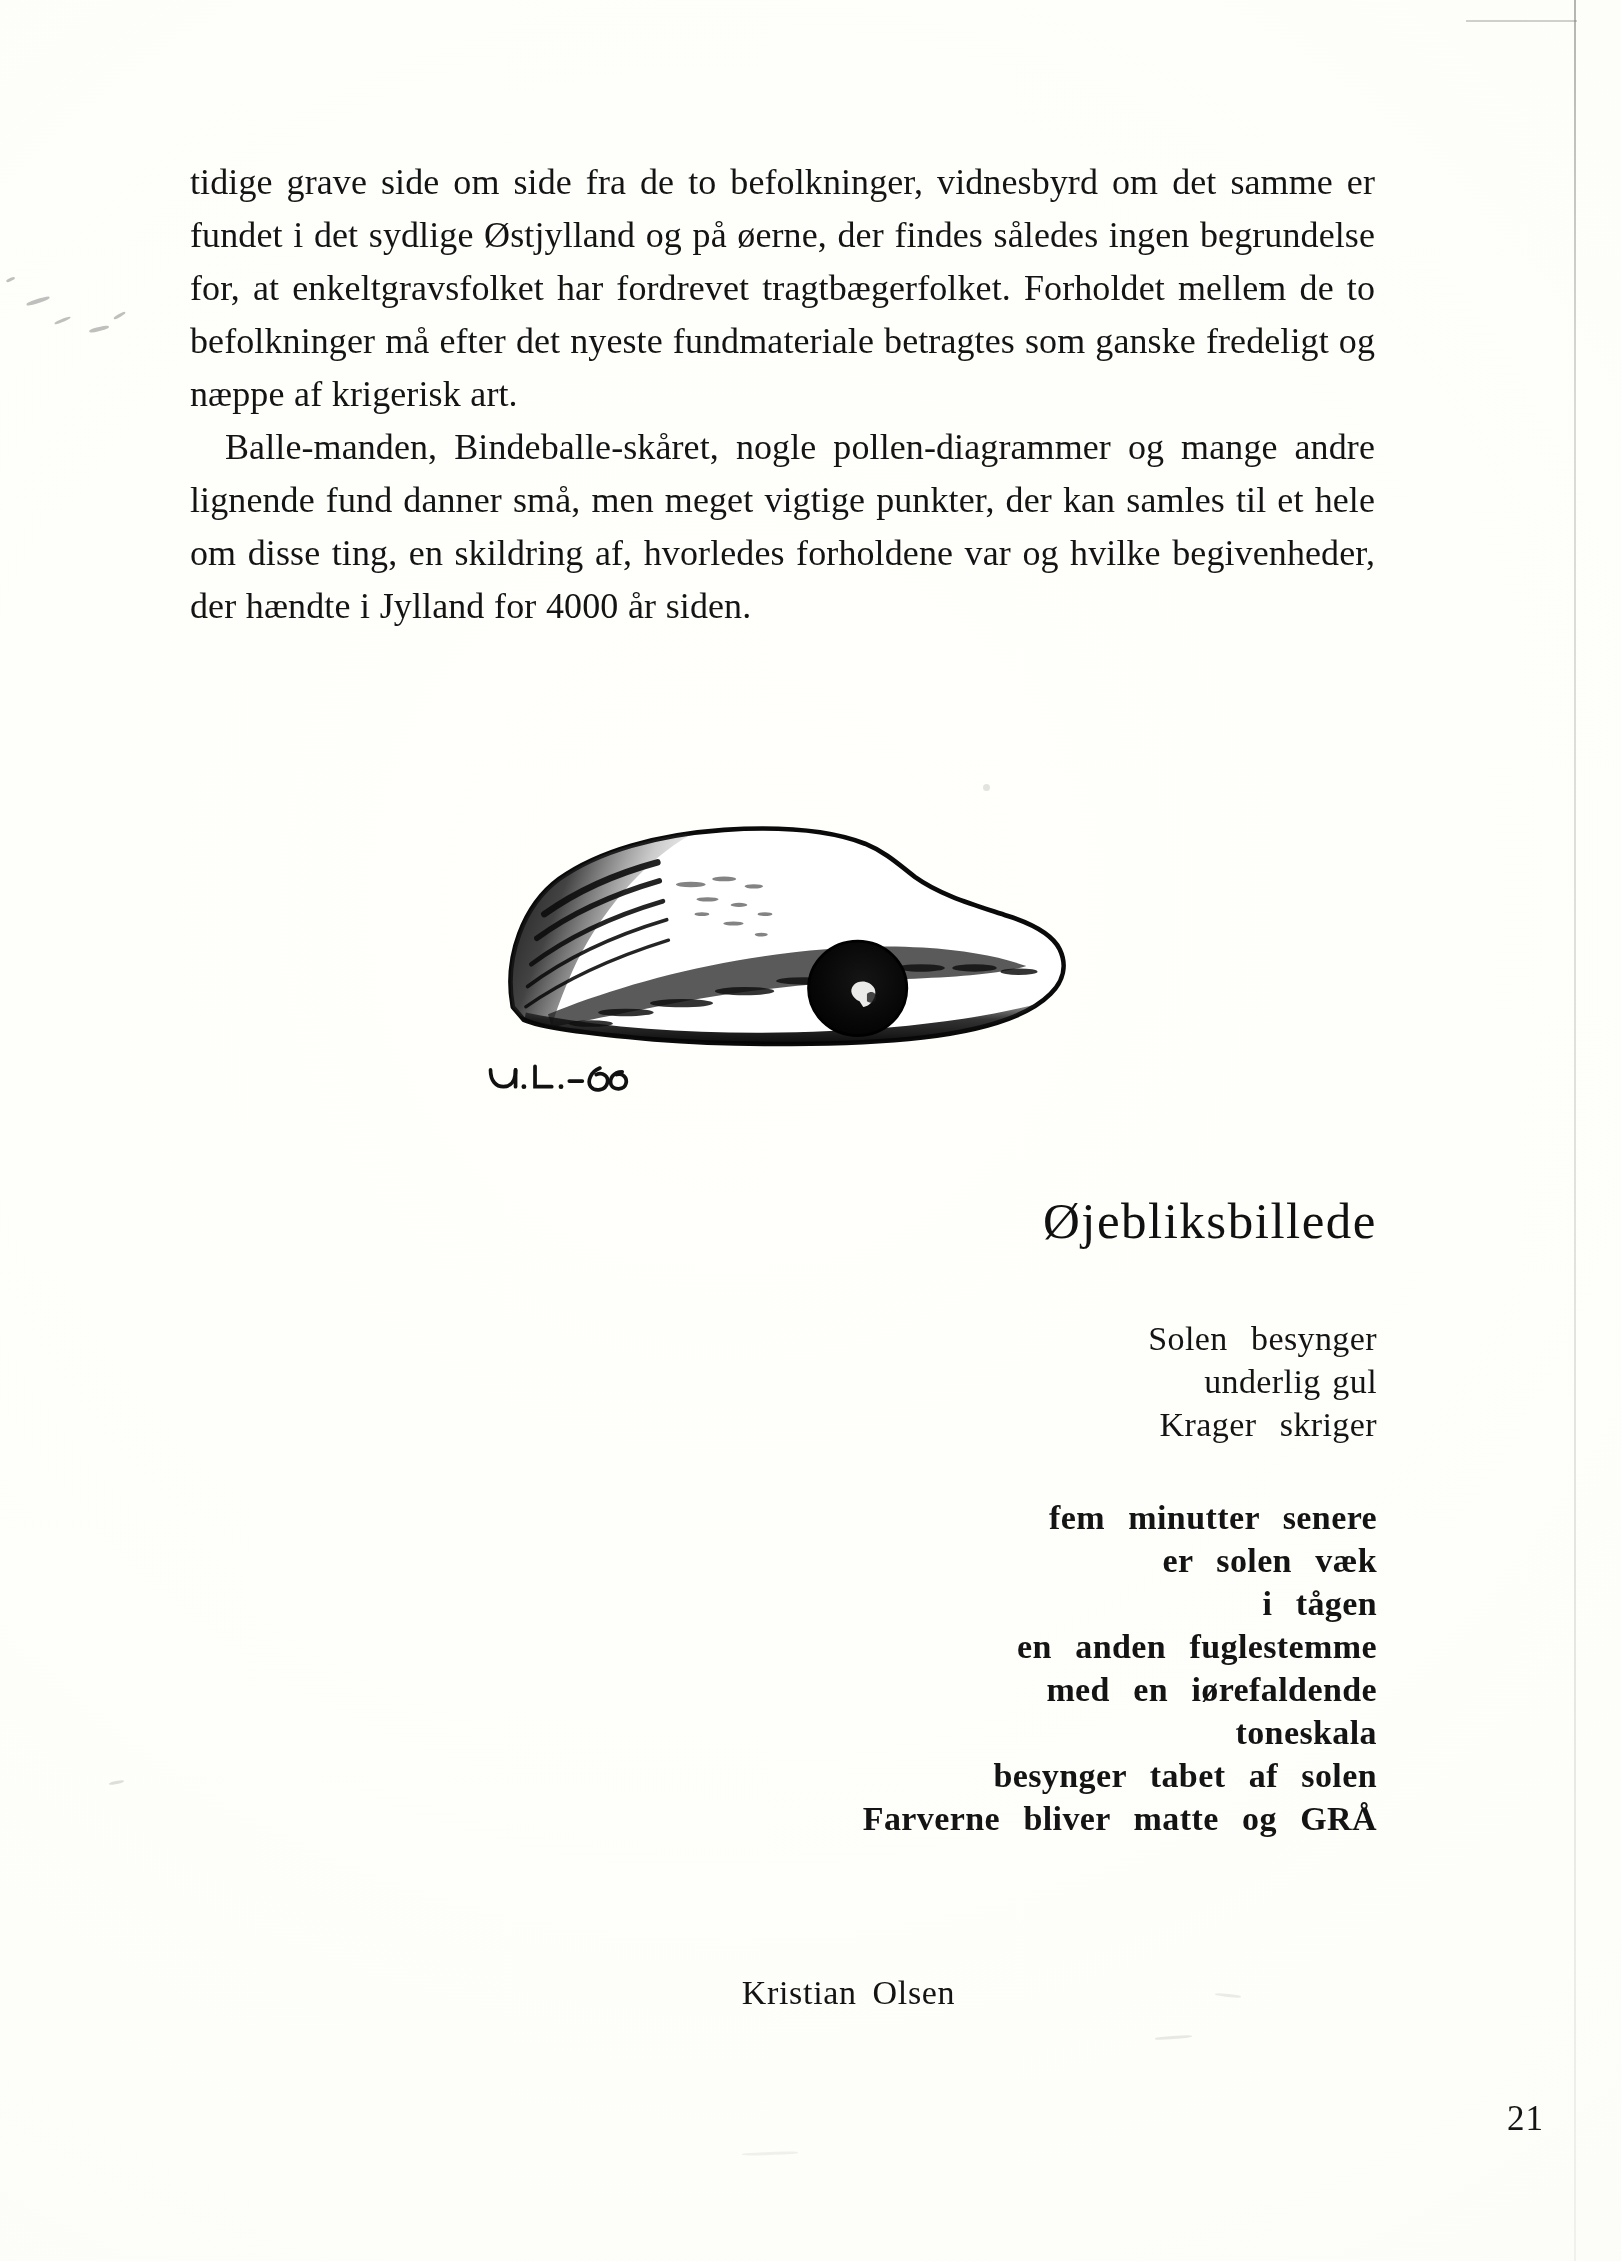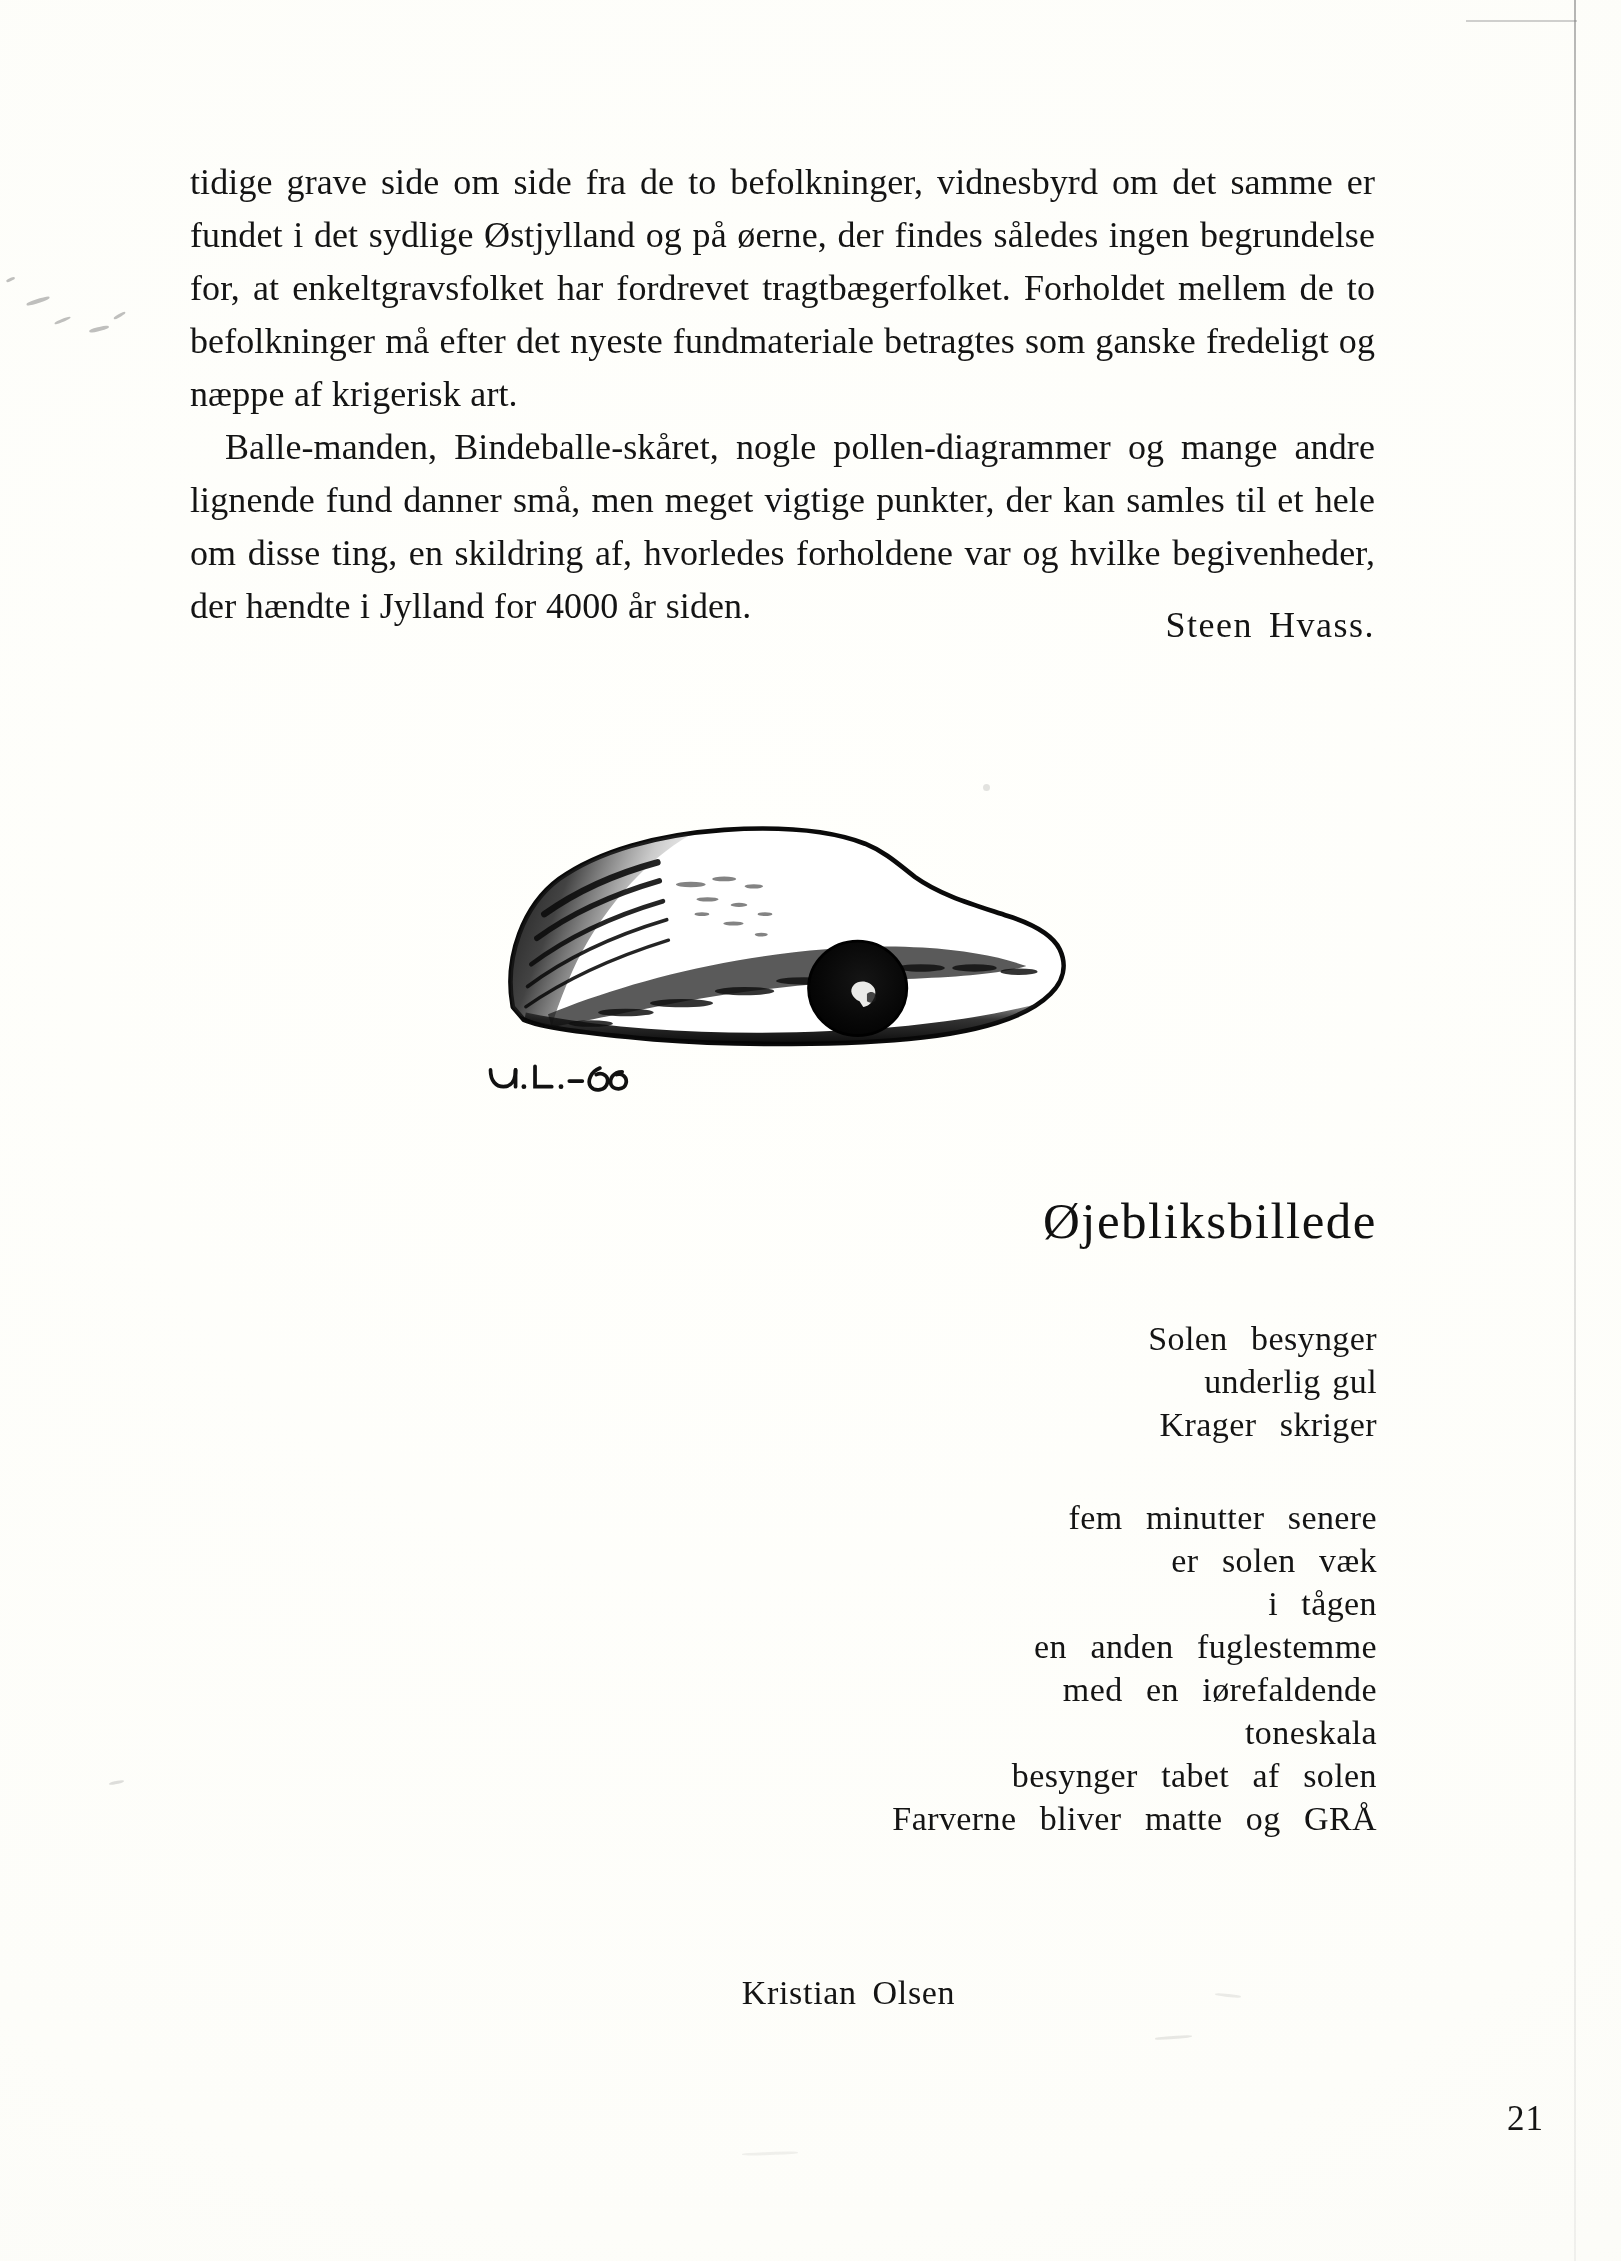--- a/index.html
+++ b/index.html
@@ -135,21 +135,21 @@
     line-height: 58px;
     font-weight: 400;
     letter-spacing: 1.5px;
     margin: 0 0 67px 0;
     color: #111;
   }
 
   .stanza {
     margin: 0 0 50px 0;
   }
-  .stanza:last-of-type { margin-bottom: 0; }
+  .stanza:last-of-type { margin-bottom: 0; font-weight: bold; }
 
   .poem-line {
     font-size: 34px;
     line-height: 43px;
     letter-spacing: 0.4px;
     word-spacing: 2.8px;
     white-space: pre;
   }
 
   .byline-poem {
@@ -197,21 +197,20 @@
   <div class="speckle" style="left:742px;  top:2152px; width:56px; height:2.8px; transform:rotate(-2deg); opacity:.22;"></div>
   <div class="speckle" style="left:983px; top:784px; width:7.4px; height:7.4px; border-radius:50%; opacity:.45;"></div>
 
   <div class="content">
 
     <div class="article">
       <p class="cont">tidige grave side om side fra de to befolkninger, vidnesbyrd om det samme er fundet i det sydlige Østjylland og på øerne, der findes således ingen begrundelse for, at enkeltgravsfolket har fordrevet tragtbægerfolket. Forholdet mellem de to befolkninger må efter det nyeste fundmateriale betragtes som ganske fredeligt og næppe af krigerisk art.</p>
       <p class="indent">Balle-manden, Bindeballe-skåret, nogle pollen-diagrammer og mange andre lignende fund danner små, men meget vigtige punkter, der kan samles til et hele om disse ting, en skildring af, hvorledes forholdene var og hvilke begivenheder, der hændte i Jylland for 4000 år siden.</p>
     </div>
 
-    <div class="byline-article">Steen  Hvass.</div>
 
     <div class="illustration">
       <svg viewBox="0 0 700 360" xmlns="http://www.w3.org/2000/svg" aria-hidden="true">
         <defs>
           <clipPath id="bodyClip">
             <path d="M58,250 C48,196 70,140 108,112 C150,82 214,64 286,59
                      C350,55 402,60 438,74 C462,84 476,98 492,110
                      C520,130 556,140 592,152 C620,161 640,172 648,188
                      C656,205 652,222 638,236 C612,262 560,276 500,283
                      C420,292 300,292 210,285 C140,279 88,272 70,264 Z"></path>

